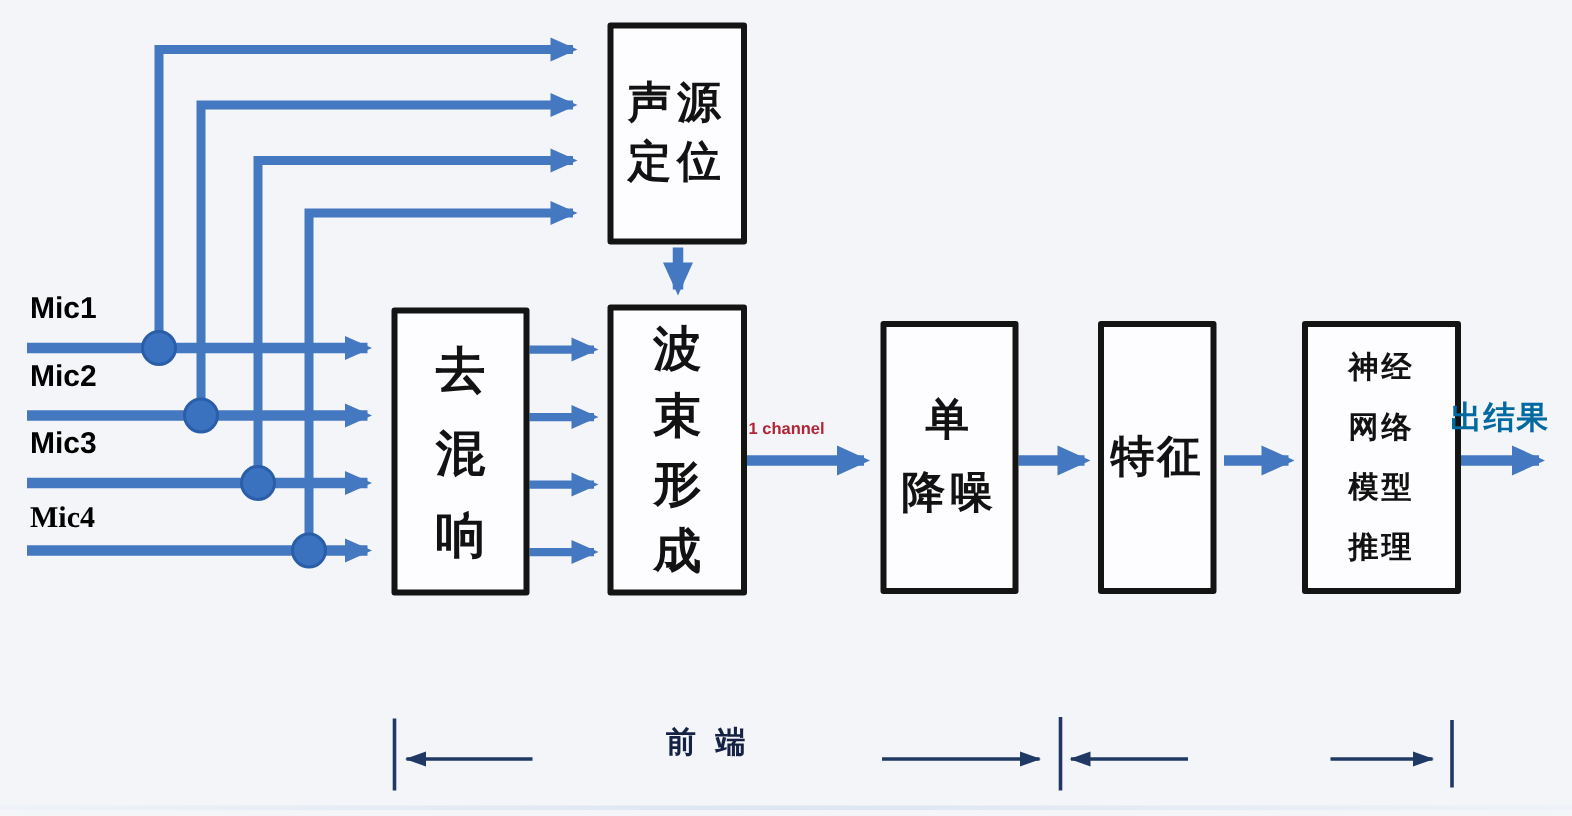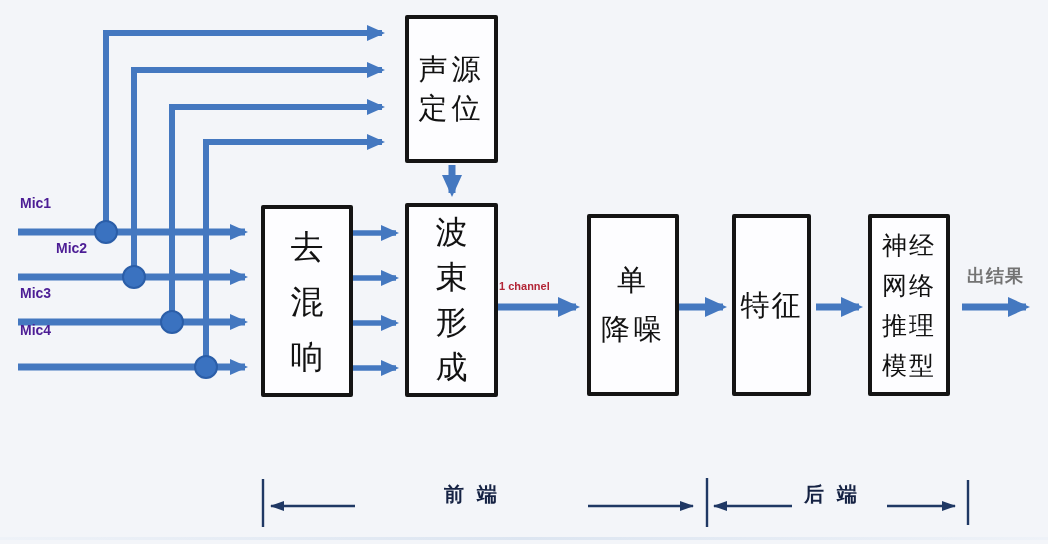--- a/index.html
+++ b/index.html
@@ -12,50 +12,50 @@
   }
   svg.connectors{position:absolute;left:0;top:0;width:1048px;height:544px;}
   .box{
     position:absolute;
     box-sizing:border-box;
     background:#fdfdff;
     border:4px solid #141414;
     border-radius:2px;
     display:flex;align-items:center;justify-content:center;
     color:#121212;
-    font-weight:400;
+    font-weight:700;
     text-align:center;
   }
   .box .bt span{display:block;text-align:center;white-space:nowrap;}
   #node-localization{left:405px;top:15px;width:93px;height:148px;font-size:29px;}
   #node-localization .bt span{line-height:39px;letter-spacing:4px;}
   #node-dereverb{left:261px;top:205px;width:92px;height:192px;font-size:33px;}
   #node-dereverb .bt span{line-height:55px;}
   #node-beamform{left:405px;top:203px;width:93px;height:194px;font-size:32px;}
   #node-beamform .bt span{line-height:45px;}
   #node-denoise{left:587px;top:214px;width:92px;height:182px;font-size:29px;}
   #node-denoise .bt span{line-height:49px;letter-spacing:3px;}
   #node-feature{left:732px;top:214px;width:79px;height:182px;font-size:29px;}
   #node-feature .bt span{line-height:43px;letter-spacing:2px;}
-  #node-nn{left:868px;top:214px;width:82px;height:182px;font-size:25px;}
+  #node-nn{left:868px;top:214px;width:106px;height:182px;font-size:20px;}
   #node-nn .bt span{line-height:40px;letter-spacing:2px;}
 
   .mic-label{
     position:absolute;left:20px;
-    font-size:14px;font-weight:bold;color:#4c1d95;
+    font-size:20px;font-weight:bold;color:#000000;
   }
-  #mic1{top:195px;} #mic2{top:240px;margin-left:36px;} #mic3{top:285px;} #mic4{top:322px;}
+  #mic1{top:195px;} #mic2{top:240px;} #mic3{top:285px;} #mic4{top:334px;font-family:Liberation Serif, serif;}
 
   .ann-channel{
     position:absolute;left:499px;top:280px;
     font-size:11px;font-weight:bold;color:#b22536;white-space:nowrap;
   }
   .ann-result{
     position:absolute;left:967px;top:264px;
-    font-size:18px;font-weight:bold;color:#737373;letter-spacing:1px;white-space:nowrap;
+    font-size:21px;font-weight:bold;color:#0369a1;letter-spacing:1px;white-space:nowrap;
   }
   .stage-label{
     position:absolute;top:481px;
     font-size:20px;font-weight:bold;color:#152243;
     letter-spacing:13px;white-space:nowrap;
   }
   #stage-front{left:444px;}
   #stage-back{left:804px;}
   .bottom-strip{
     position:absolute;left:0;top:537px;width:1048px;height:3px;
@@ -161,30 +161,29 @@
   <div class="box" id="node-feature">
     <div class="bt">
       <span>特征</span>
     </div>
   </div>
 
   <div class="box" id="node-nn">
     <div class="bt">
       <span>神经</span>
       <span>网络</span>
+      <span>模型</span>
       <span>推理</span>
-      <span>模型</span>
     </div>
   </div>
 
   <div class="mic-label" id="mic1">Mic1</div>
   <div class="mic-label" id="mic2">Mic2</div>
   <div class="mic-label" id="mic3">Mic3</div>
   <div class="mic-label" id="mic4">Mic4</div>
 
   <div class="ann-channel">1 channel</div>
   <div class="ann-result">出结果</div>
 
   <div class="stage-label" id="stage-front">前端</div>
-  <div class="stage-label" id="stage-back">后端</div>
 
   <div class="bottom-strip"></div>
 </div>
 
 </body></html>

